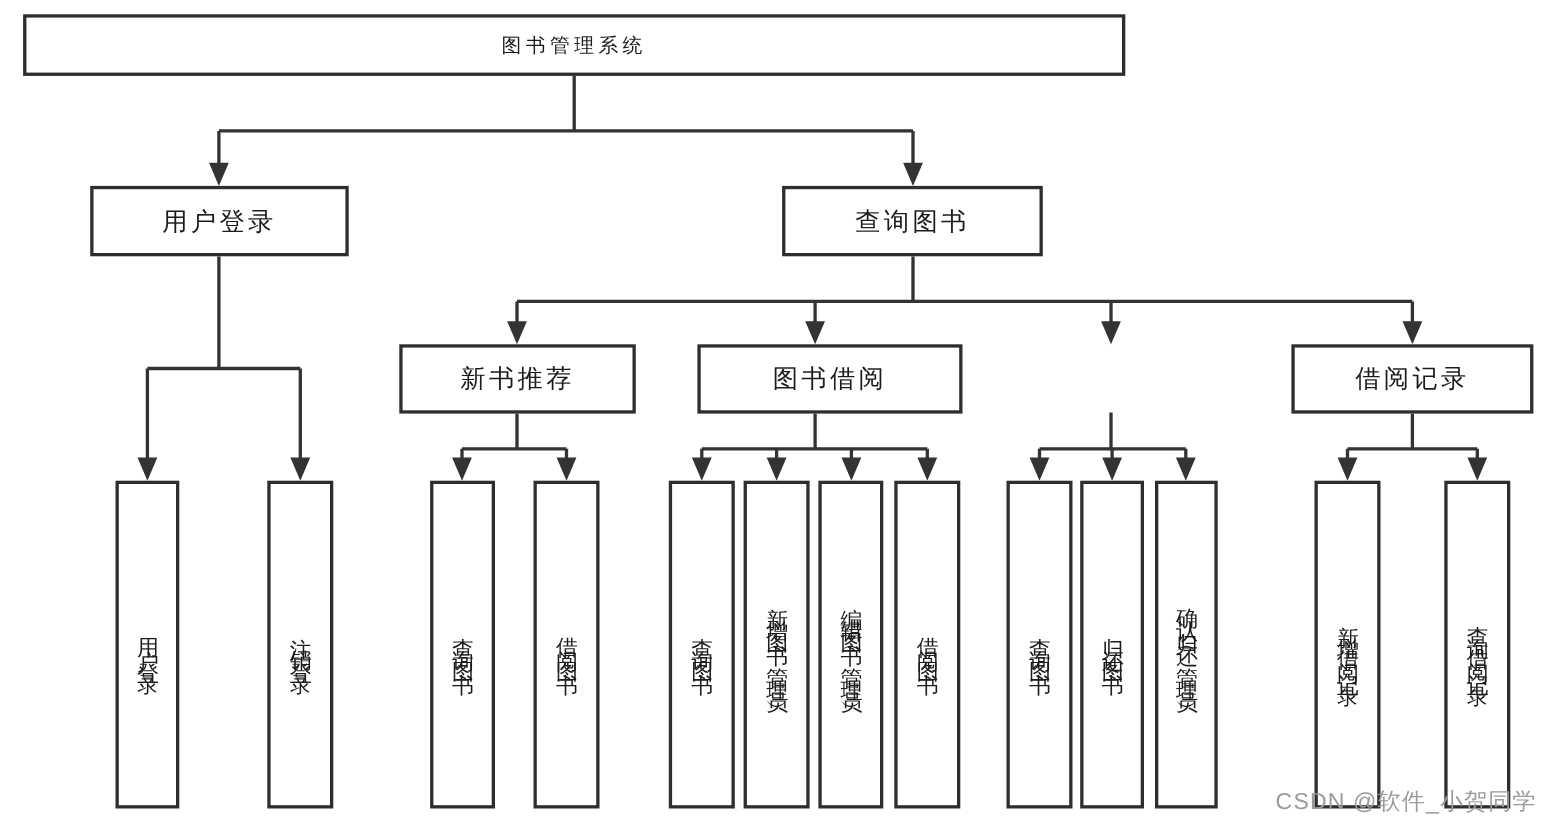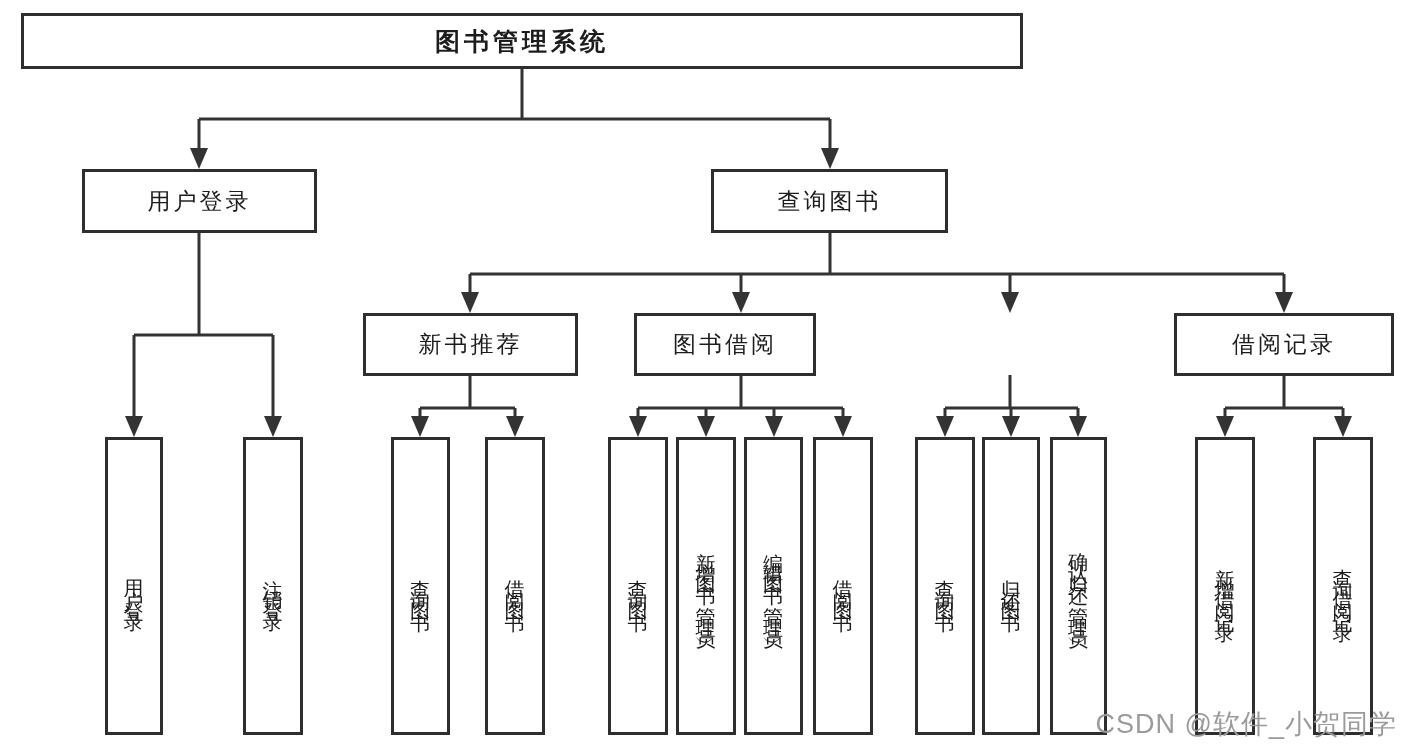--- a/index.html
+++ b/index.html
@@ -31,36 +31,35 @@
     align-items: center;
     justify-content: center;
     color: #1c1c1c;
   }
   .hbox {
     font-size: 23px;
     letter-spacing: 3px;
     white-space: nowrap;
   }
   .rootbox {
-    font-size: 25px;
+    font-size: 18px;
     letter-spacing: 4px;
-    font-weight: bold;
   }
   .vbox {
     writing-mode: vertical-rl;
     text-orientation: mixed;
     font-size: 20px;
     letter-spacing: 11px;
     line-height: 1;
   }
   .watermark {
     position: absolute;
     right: 8px;
     bottom: 5px;
-    font-size: 27px;
+    font-size: 21px;
     letter-spacing: 1px;
     color: #9b9b9b;
     white-space: nowrap;
   }
 </style>
 </head>
 <body>
 
 <div class="canvas">
 
@@ -103,21 +102,21 @@
       <polygon points="1334,416 1352,416 1343,437"></polygon>
     </g>
   </svg>
 
   <div class="box hbox rootbox" style="left:21px; top:13px; width:1002px; height:56px;">图书管理系统</div>
 
   <div class="box hbox" style="left:82px; top:169px; width:235px; height:64px;">用户登录</div>
   <div class="box hbox" style="left:711px; top:169px; width:237px; height:64px;">查询图书</div>
 
   <div class="box hbox" style="left:363px; top:313px; width:215px; height:63px;">新书推荐</div>
-  <div class="box hbox" style="left:634px; top:313px; width:182px; height:63px;">图书借阅</div>
+  <div class="box hbox" style="left:634px; top:313px; width:241px; height:63px;">图书借阅</div>
   <div class="box hbox" style="left:1174px; top:313px; width:220px; height:63px;">借阅记录</div>
 
   <div class="box vbox" style="left:105px; top:437px; width:58px; height:298px;">用户登录</div>
   <div class="box vbox" style="left:243px; top:437px; width:60px; height:298px;">注销登录</div>
 
   <div class="box vbox" style="left:391px; top:437px; width:59px; height:298px;">查询图书</div>
   <div class="box vbox" style="left:485px; top:437px; width:60px; height:298px;">借阅图书</div>
 
   <div class="box vbox" style="left:608px; top:437px; width:60px; height:298px;">查询图书</div>
   <div class="box vbox" style="left:676px; top:437px; width:60px; height:298px;">新增图书（管理员）</div>

